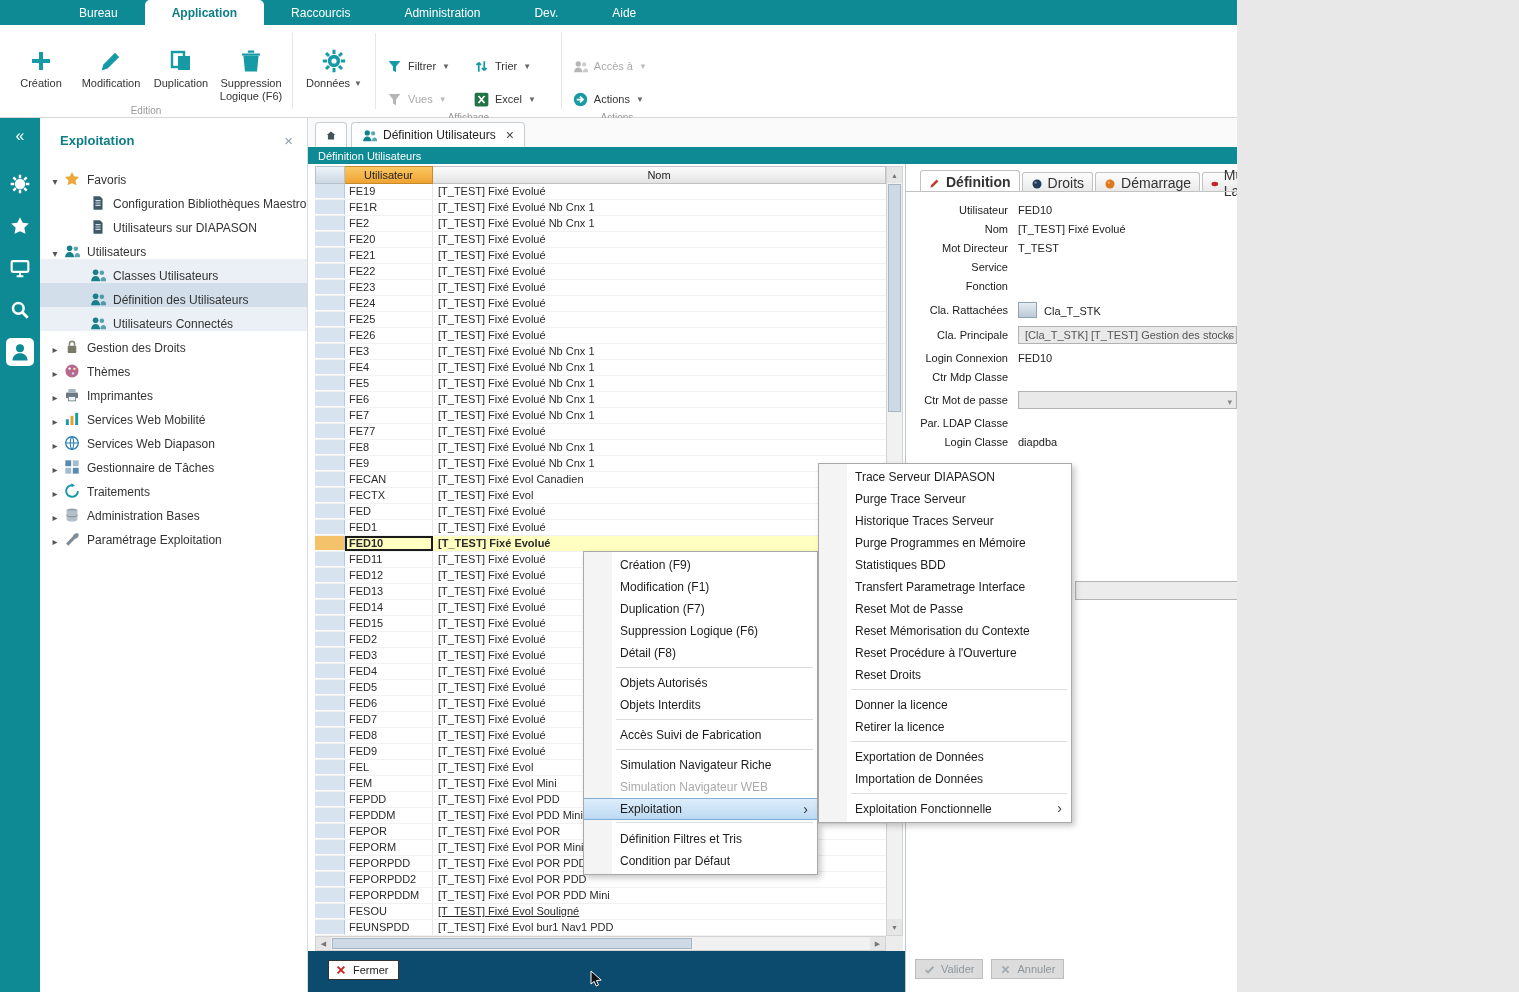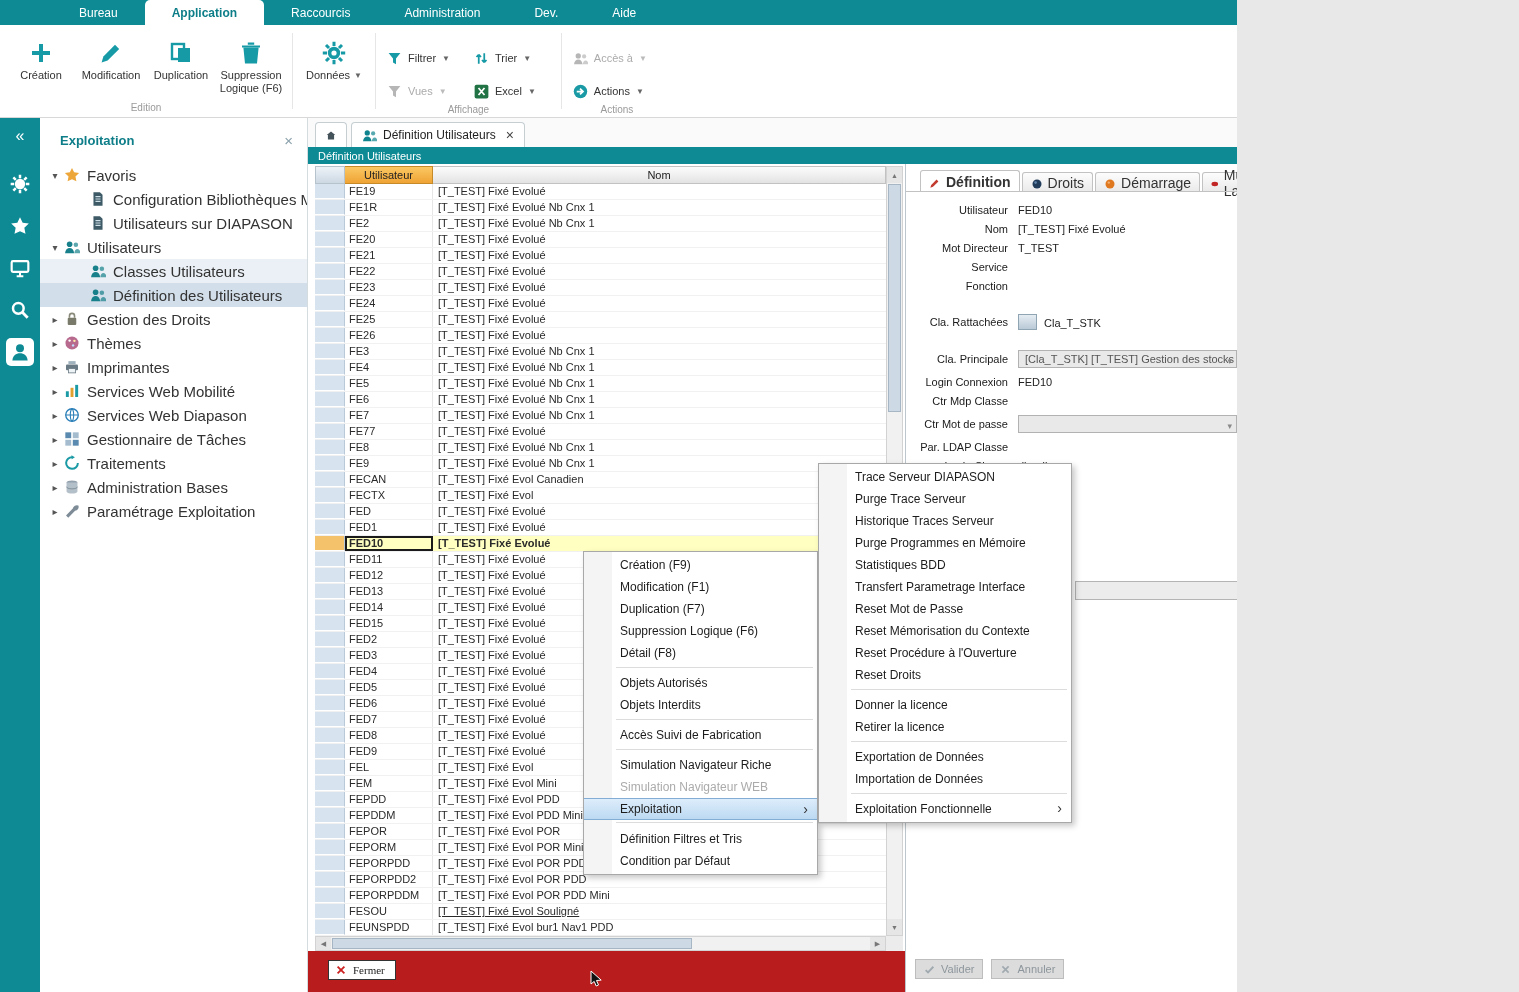--- a/index.html
+++ b/index.html
@@ -8,21 +8,21 @@
   #app { position:relative; width:1237px; height:992px; background:#fff; overflow:hidden; font-size:12px; color:#222; }
 
   
   .menubar { position:absolute; top:0; left:0; right:0; height:25px; background:#0d8a94; display:flex; align-items:stretch; padding-left:52px; }
   .menu-item { color:#fff; padding:0 27px; display:flex; align-items:center; font-size:12px; cursor:default; }
   .menu-item.active { background:#fff; color:#0d7d88; border-radius:5px 5px 0 0; font-weight:bold; }
 
   
   .ribbon { position:absolute; top:25px; left:0; right:0; height:93px; background:#fff; border-bottom:1px solid #d8d8d8; display:flex; }
   .rgroup { display:flex; flex-direction:column; padding:0 6px; }
-  .rcontent { flex:1; display:flex; align-items:flex-start; padding-top:16px; }
+  .rcontent { flex:1; display:flex; align-items:flex-start; padding-top:24px; }
   .rlabel { text-align:center; font-size:10px; color:#9a9a9a; padding:2px 0 4px; }
   .rsep { width:1px; background:#e6e6e6; margin:8px 0; }
   .bigbtn { width:70px; display:flex; flex-direction:column; align-items:center; gap:4px; font-size:11px; color:#333; text-align:center; line-height:1.2; cursor:default; }
   .bicon { width:24px; height:24px; color:#169aa6; display:block; }
   .lblrow { display:flex; align-items:center; gap:4px; }
   .smallcol { display:flex; flex-direction:column; gap:11px; padding-top:6px; margin-right:14px; }
   .smallbtn { display:flex; align-items:center; gap:6px; font-size:11px; color:#333; height:22px; padding:0 5px; cursor:default; }
   .smallbtn.disabled { color:#ababab;text-align:center; }
   .sicon { width:15px; height:15px; color:#169aa6; display:block; }
   .sicon.gray { color:#b6b6b6; }
@@ -34,21 +34,21 @@
   .strip-icon { width:28px; height:28px; color:#fff; display:flex; align-items:center; justify-content:center; margin-bottom:14px; cursor:default; }
   .strip-icon.collapse { font-size:16px; margin:4px 0 20px; }
   .strip-icon.selected { background:#fff; color:#0d8a94; border-radius:5px; }
   .si { width:20px; height:20px; display:block; }
 
   
   .sidepanel { position:absolute; top:118px; left:40px; width:268px; bottom:0; background:#fff; border-right:1px solid #d4dce0; }
   .sp-header { height:45px; display:flex; align-items:center; padding:0 14px 0 20px; }
   .sp-title { color:#0d7d88; font-weight:bold; font-size:13px; flex:1; }
   .sp-close { color:#8aa0aa; font-size:15px; cursor:default; }
-  .tree-item { height:24px; display:flex; align-items:center; font-size:15px; color:#333; padding-left:8px; cursor:default; white-space:nowrap; overflow:hidden; }
+  .tree-item { height:24px; display:flex; align-items:flex-end; font-size:12px; color:#333; padding-left:8px; cursor:default; white-space:nowrap; overflow:hidden; }
   .tree-item .tw { width:14px; margin-right:2px; font-size:10px; color:#555; text-align:center; flex:none; }
   .tree-item.collapsed .tw::before { content:"▸"; }
   .tree-item.expanded .tw::before { content:"▾"; }
   .tree-item .ti { width:16px; height:16px; margin-right:7px; flex:none; color:#17808a; }
   .tree-item.lvl1 { padding-left:50px; }
   .tree-item.shaded { background:#eaf0f5; }
   .tree-item.selected { background:#d2dee9; }
 
   
   .tabbar { position:absolute; top:118px; left:308px; right:0; height:29px; background:#fafafa; display:flex; align-items:flex-end; padding-left:7px; gap:4px; }
@@ -78,40 +78,40 @@
   .vs-btn { position:absolute; left:0; width:15px; height:16px; background:#e6e6e6; color:#777; font-size:7px; display:flex; align-items:center; justify-content:center; }
   .vs-up { top:0; } .vs-down { bottom:0; }
   .vs-thumb { position:absolute; top:17px; left:1px; width:13px; height:228px; background:#cdd9e4; border:1px solid #a6b6c4; }
   .hscroll { position:absolute; left:315px; top:936px; width:571px; height:15px; background:#f1f1f1; border:1px solid #d2d2d2; }
   .hs-btn { position:absolute; top:0; width:15px; height:13px; background:#e6e6e6; color:#777; font-size:7px; display:flex; align-items:center; justify-content:center; }
   .hs-left { left:0; } .hs-right { right:0; }
   .hs-thumb { position:absolute; top:1px; left:16px; width:360px; height:11px; background:#cdd9e4; border:1px solid #a6b6c4; }
   .sb-corner { position:absolute; left:886px; top:936px; width:17px; height:15px; background:#ececec; }
 
   
-  .gridfooter { position:absolute; left:308px; top:951px; width:597px; bottom:0; background:#b91c1c;font-family:Liberation Serif, serif; }
+  .gridfooter { position:absolute; left:308px; top:951px; width:597px; bottom:0; background:#0c4a6e; }
   .fermer-btn { position:absolute; left:20px; top:9px; height:20px; border:1px solid #333; background:#fff; display:flex; align-items:center; gap:6px; padding:0 10px 0 6px; font-size:11px; color:#222; cursor:default; }
   .fermer-btn .fx { width:12px; height:12px; color:#cc2222; display:block; }
 
   
   .rightpanel { position:absolute; left:905px; top:164px; right:0; bottom:0; background:#fff; border-left:1px solid #bcc6cc; }
   .rp-tabs { position:absolute; top:6px; left:14px; display:flex; align-items:flex-end; gap:2px; }
   .rp-tab { height:20px; display:flex; align-items:center; gap:5px; padding:0 8px; font-size:14px; background:linear-gradient(#fdfdfd,#e9e9e9); border:1px solid #c2c2c2; border-bottom:none; border-radius:3px 3px 0 0; color:#333; cursor:default; }
   .rp-tab.active { background:#fff; font-weight:bold; height:22px; }
   .rp-tab-icon { width:12px; height:12px; display:block; }
   .rp-body { position:absolute; top:27px; left:0; right:0; bottom:40px; border-top:1px solid #c2c2c2; padding-top:8px; }
   .frow { display:flex; align-items:center; min-height:19px; }
   .flabel { width:112px; text-align:right; font-size:11px; color:#1a1a1a; padding-right:10px; flex:none; }
   .fvalue { font-size:11px; color:#222; white-space:nowrap; }
   .frow.t-select { margin:3px 0; min-height:21px; }
   .frow.t-select .fvalue { background:#e9e9e9; border:1px solid #b2b2b2; height:18px; line-height:17px; padding:0 18px 0 6px; position:relative; color:#555; overflow:hidden; }
   .frow.t-select .fvalue::after { content:"▾"; position:absolute; right:4px; top:2px; font-size:9px; color:#8a8a8a; }
   .fields .frow:nth-child(7) .fvalue { width:462px; }
   .fields .frow:nth-child(10) .fvalue { width:312px; }
-  .frow.t-icon-value { margin:16px 0; min-height:21px; }
+  .frow.t-icon-value { margin:4px 0; min-height:21px; }
   .frow.t-icon-value .fvalue::before { content:""; display:inline-block; width:17px; height:14px; background:linear-gradient(#e6edf3,#b9c9d6); border:1px solid #8fa5b4; vertical-align:-3px; margin-right:7px; }
   .extra-select { position:absolute; left:1075px; top:581px; width:231px; height:19px; background:#ececec; border:1px solid #b4b4b4; }
   .extra-select::after { content:"▾"; position:absolute; right:4px; top:3px; font-size:9px; color:#8a8a8a; }
   .rp-actions { position:absolute; left:915px; top:959px; display:flex; gap:8px; }
   .rp-btn { height:20px; min-width:66px; background:#dcdcdc; border:1px solid #bdbdbd; color:#8d969c; font-size:11px; display:flex; align-items:center; justify-content:center; gap:6px; padding:0 8px; cursor:default; }
   .rp-btn-icon { width:11px; height:11px; color:#a0aab0; display:block; }
 
   
   .menu { position:absolute; background:linear-gradient(to right,#f4f4f4 0,#f4f4f4 28px,#fff 28px); border:1px solid #a8a8a8; box-shadow:3px 3px 6px rgba(0,0,0,.22); padding:2px 0; z-index:50; }
   .ctxmenu { left:583px; top:551px; width:235px; }
@@ -374,20 +374,30 @@
 
           <span class="ti"><svg viewBox="0 0 12 12" width="100%" height="100%" fill="currentColor">
               <circle cx="4.2" cy="3.9" r="2.1"></circle>
               <path d="M.8 10.6c.2-2.6 1.7-3.9 3.4-3.9s3.2 1.3 3.4 3.9z"></path>
               <circle cx="8.9" cy="4.3" r="1.7" opacity=".7"></circle>
               <path d="M7.7 10.6c.3-2.1 1.2-3.1 2.3-3.1 1.2 0 2.1 1 2.4 3.1z" opacity=".7"></path>
             </svg></span>
           <span>Définition des Utilisateurs</span>
         </div>
 
+        <div class="tree-item shaded lvl1">
+
+          <span class="ti"><svg viewBox="0 0 12 12" width="100%" height="100%" fill="currentColor">
+              <circle cx="4.2" cy="3.9" r="2.1"></circle>
+              <path d="M.8 10.6c.2-2.6 1.7-3.9 3.4-3.9s3.2 1.3 3.4 3.9z"></path>
+              <circle cx="8.9" cy="4.3" r="1.7" opacity=".7"></circle>
+              <path d="M7.7 10.6c.3-2.1 1.2-3.1 2.3-3.1 1.2 0 2.1 1 2.4 3.1z" opacity=".7"></path>
+            </svg></span>
+          <span>Utilisateurs Connectés</span>
+        </div>
 
         <div class="tree-item collapsed lvl0">
           <span class="tw"></span>
           <span class="ti"><svg viewBox="0 0 12 12" width="100%" height="100%" fill="currentColor">
               <rect x="2.8" y="5.1" width="6.4" height="5.4" rx=".8" fill="#7a7a6a"></rect>
               <path d="M4.1 5.1V3.7a1.9 1.9 0 013.8 0v1.4" fill="none" stroke="#8a8a7a" stroke-width="1.2"></path>
             </svg></span>
           <span>Gestion des Droits</span>
         </div>
 

